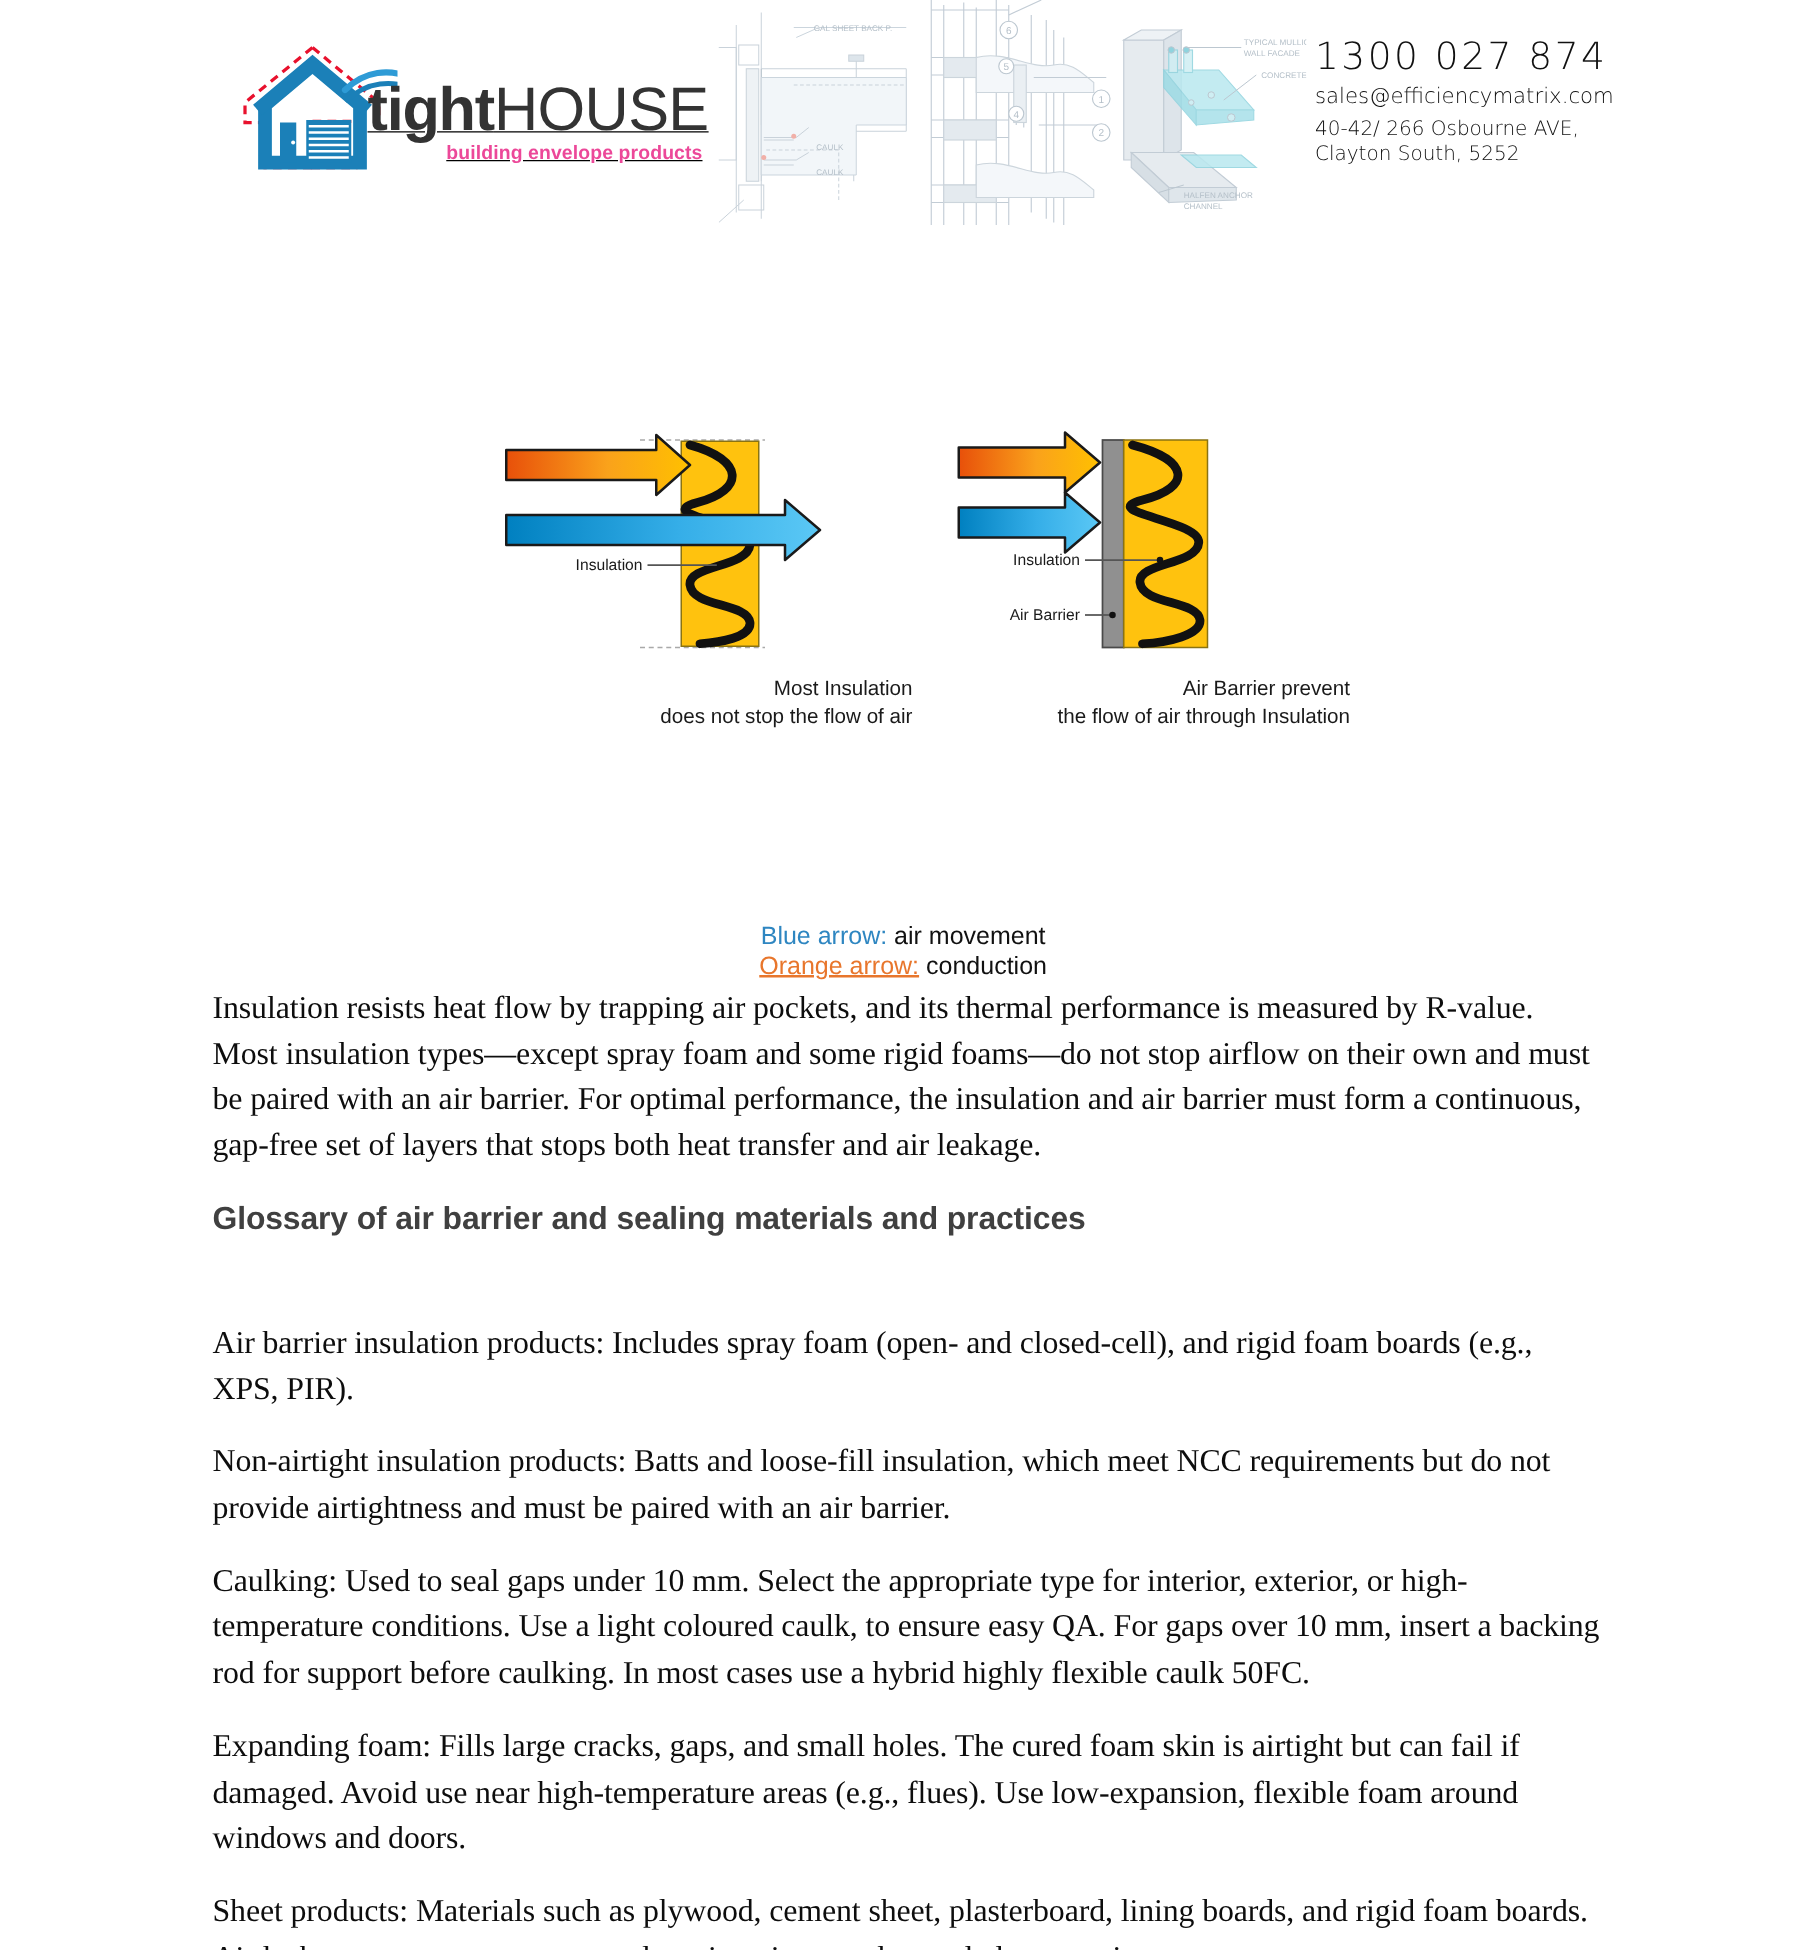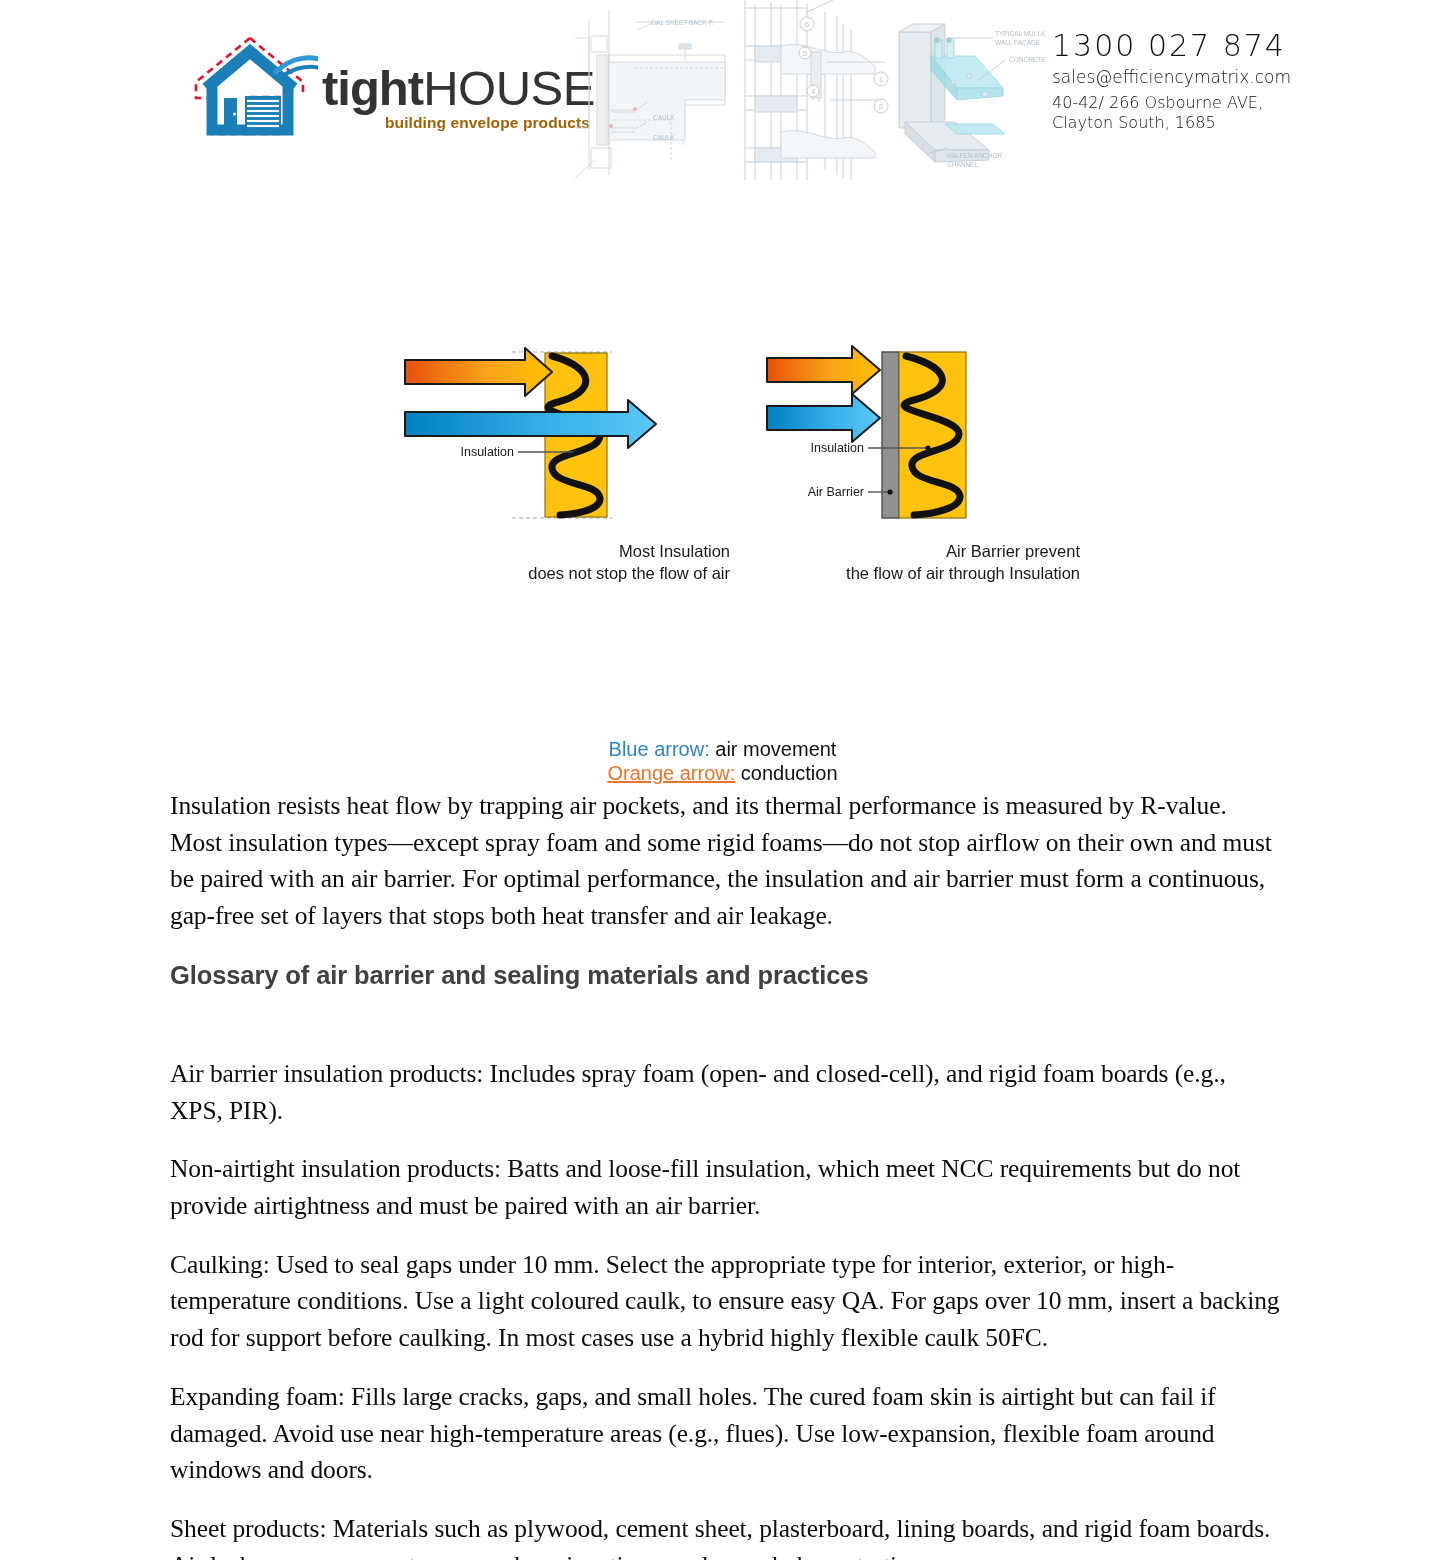--- a/index.html
+++ b/index.html
@@ -31,22 +31,23 @@
     width: 390px;
     height: 120px;
   }
   .logo-mark {
     position: absolute;
     left: 0; top: 6px;
     width: 128px; height: 110px;
   }
   .logo-words {
     position: absolute;
-    left: 132px; top: 36px;
+    left: 104px; top: 36px;
     width: 280px;
+    text-decoration: underline;
   }
   .logo-tight {
     font-family: "Liberation Sans", sans-serif;
     font-size: 49px;
     font-weight: bold;
     color: #333333;
     letter-spacing: -1px;
     line-height: 1;
     display: inline;
   }
@@ -56,21 +57,21 @@
     font-weight: normal;
     color: #333333;
     letter-spacing: -0.5px;
     line-height: 1;
     display: inline;
   }
   .logo-tagline {
     font-family: "Liberation Sans", sans-serif;
     font-size: 15.5px;
     font-weight: bold;
-    color: #a16207;
+    color: #ec4899;
     text-align: right;
     width: 268px;
     margin-top: 1px;
     letter-spacing: 0.1px;
   }
 
   .header-drawings {
     position: absolute;
     left: 575px; top: 0;
     width: 470px; height: 180px;
@@ -334,21 +335,21 @@
         <text x="372" y="167">CHANNEL</text>
       </g>
     </svg>
   </div>
 
   <div class="contact">
     <div class="contact-phone">1300 027 874</div>
     <div class="contact-email">sales@efficiencymatrix.com</div>
     <div class="contact-addr">
       <div>40-42/ 266 Osbourne AVE,</div>
-      <div>Clayton South, 1685</div>
+      <div>Clayton South, 5252</div>
     </div>
   </div>
 </div>
 
 <div class="diagrams">
 
   <div class="dg-left">
     <svg class="diagram-svg" width="300" height="200" viewBox="0 0 300 200" xmlns="http://www.w3.org/2000/svg">
       <defs>
         <linearGradient id="orangeGradL" x1="0" y1="0" x2="1" y2="0">

